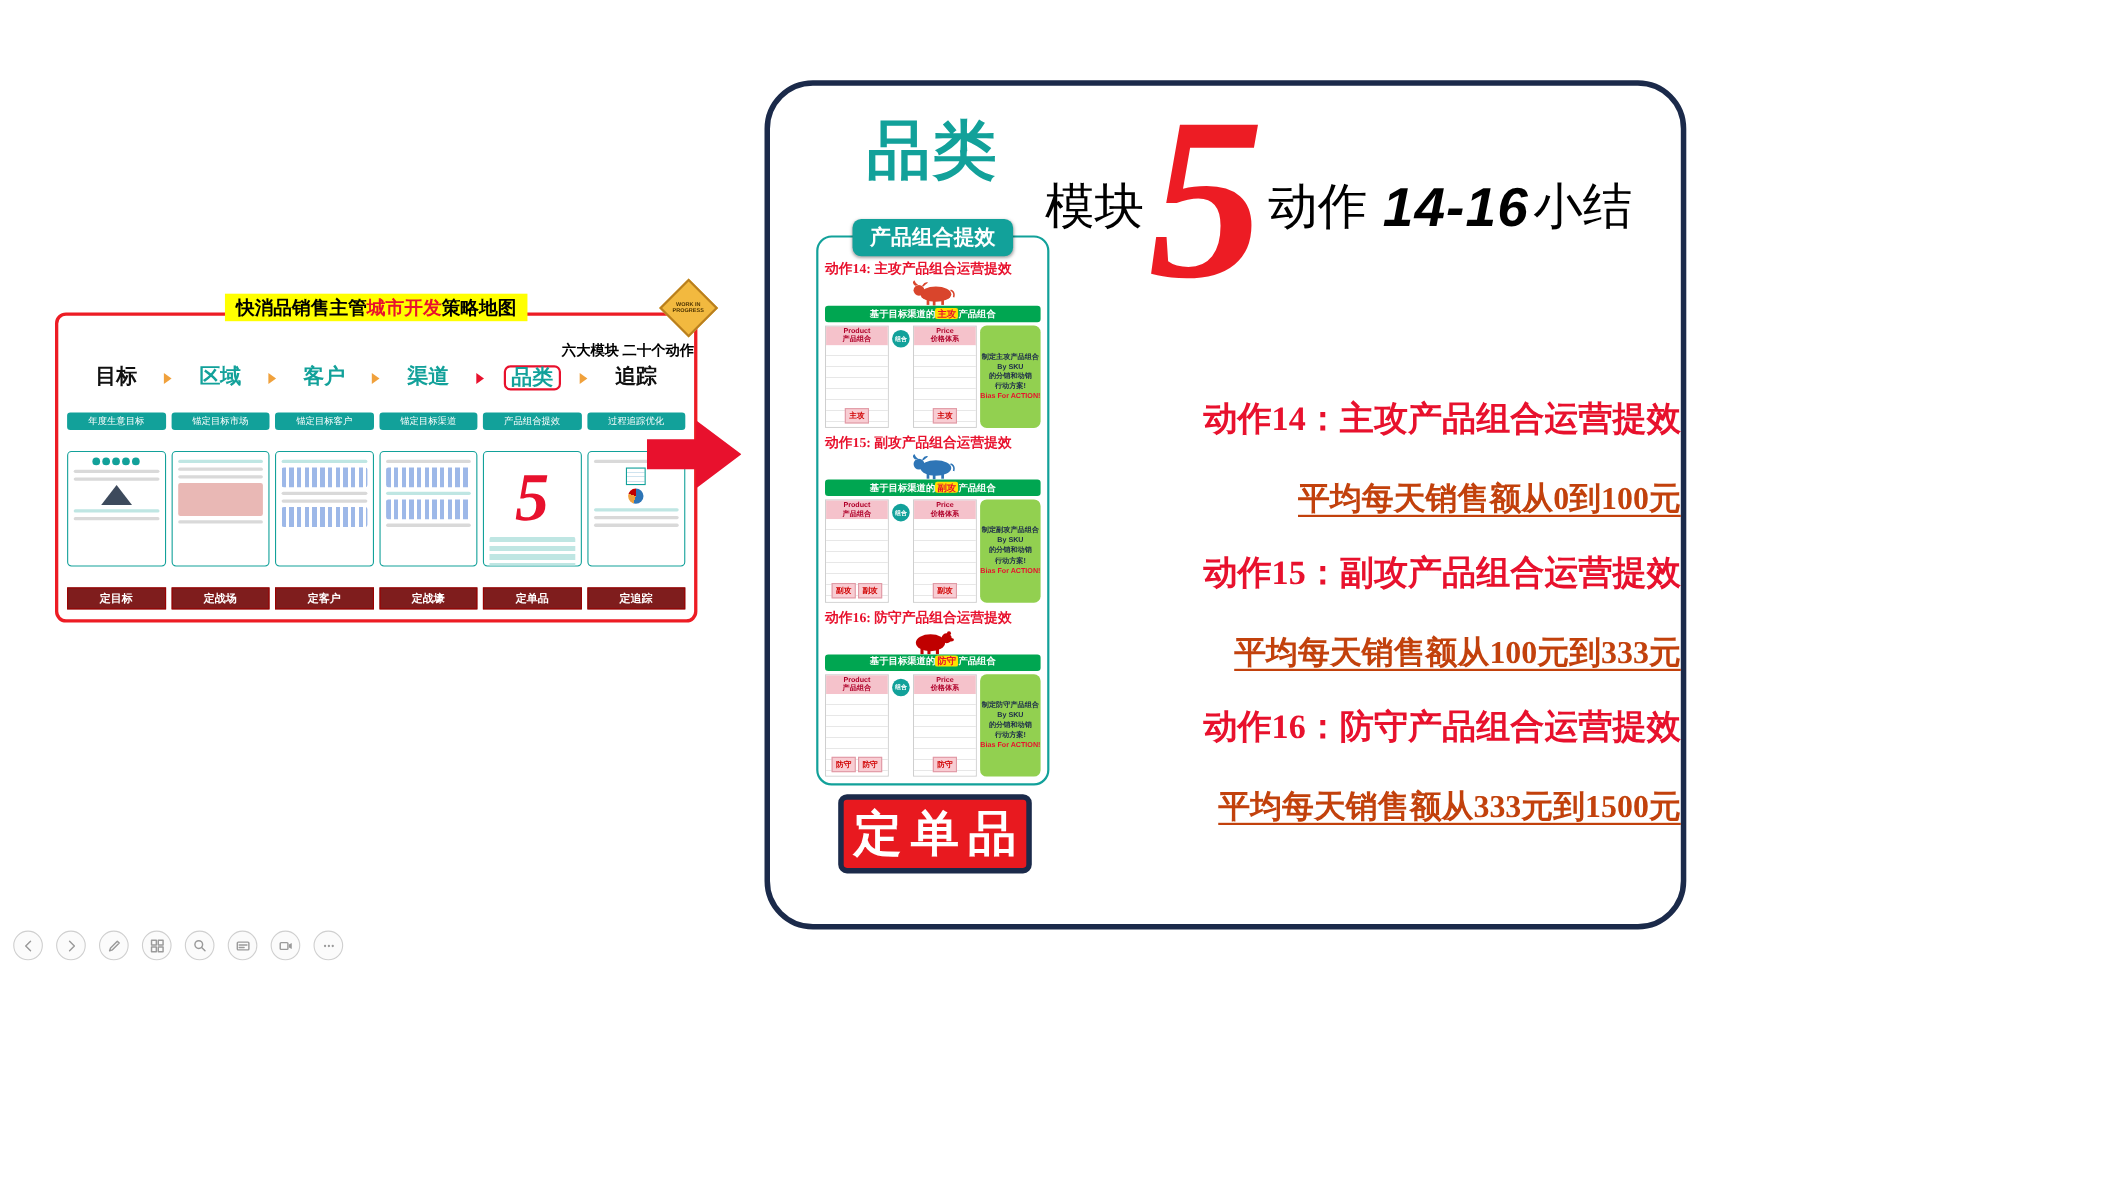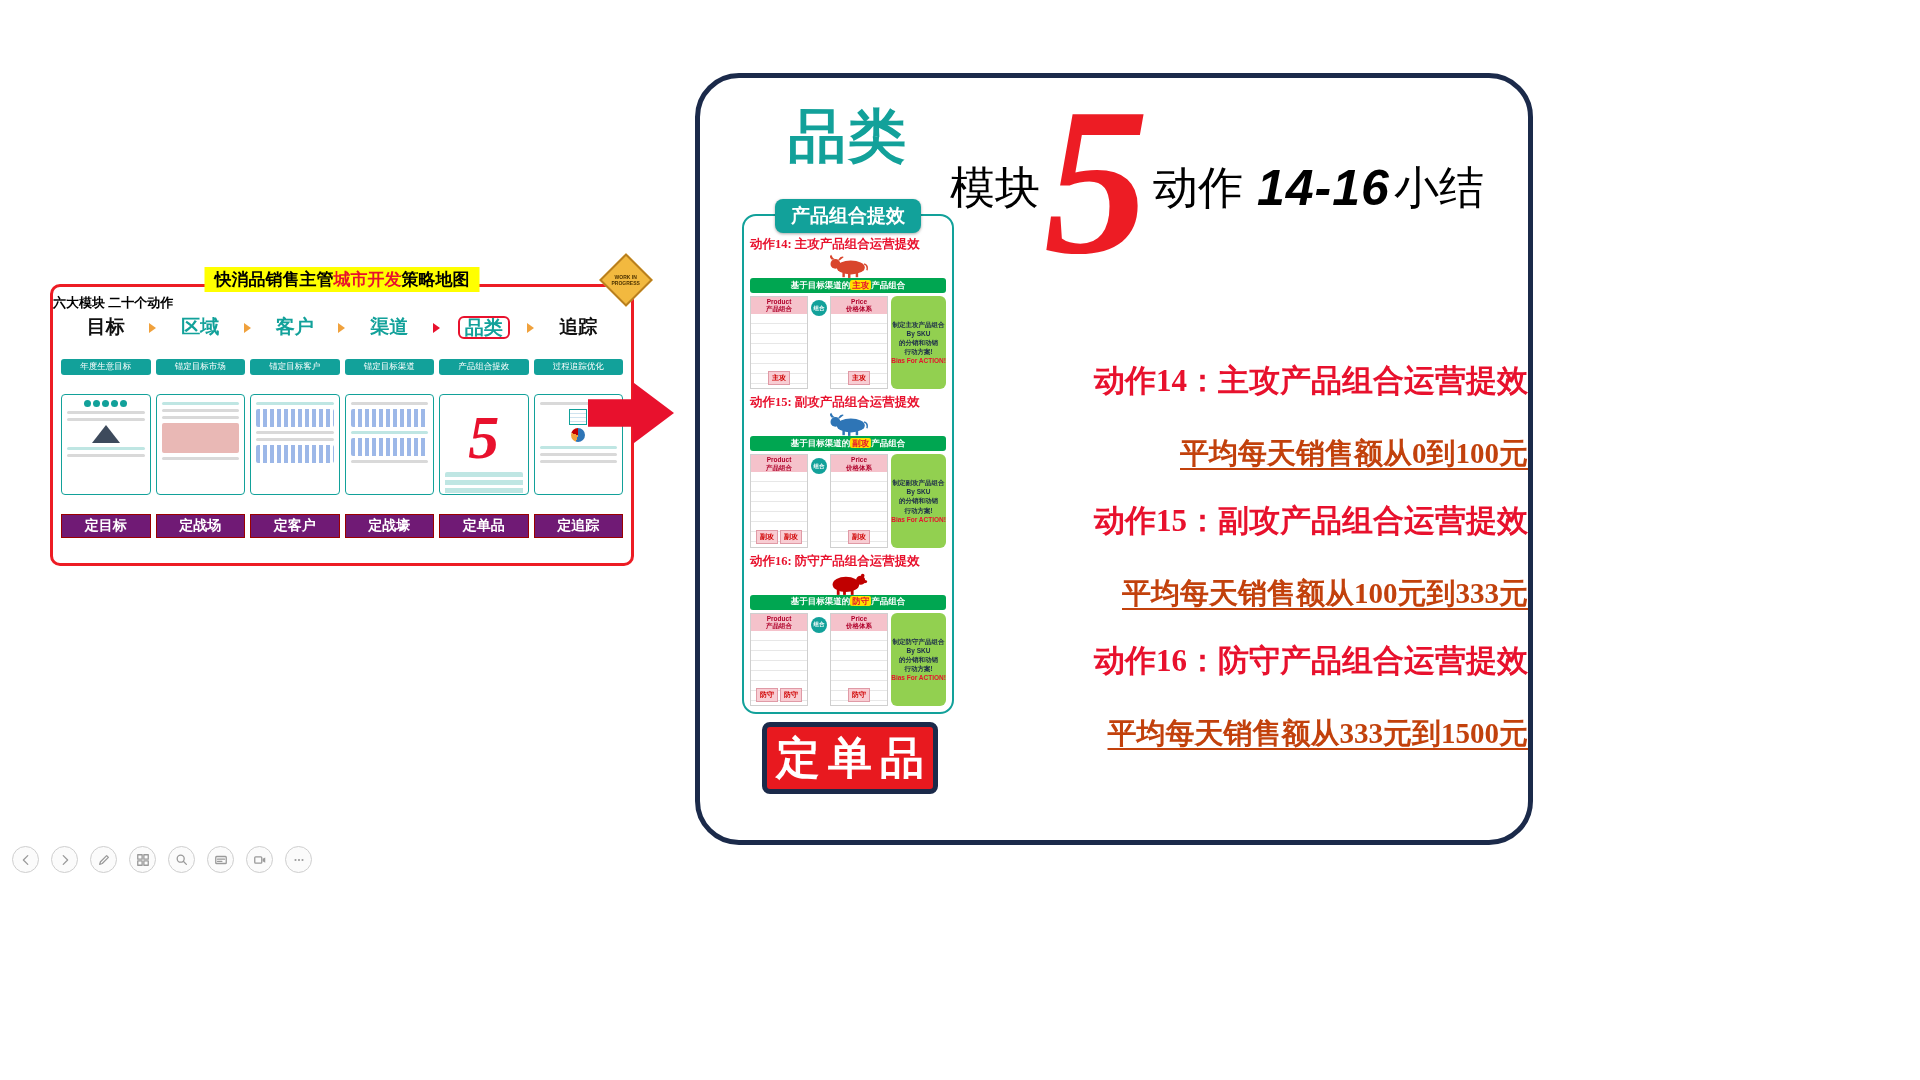--- a/index.html
+++ b/index.html
@@ -8,36 +8,36 @@
 
   
   .thumb{position:absolute;left:50px;top:284px;width:584px;height:282px;
          border:3px solid #ed1c24;border-radius:10px;background:#fff;box-sizing:border-box;}
   .thumb-title{position:absolute;top:-20px;left:50%;transform:translateX(-50%);
          background:#ffff00;padding:1px 10px;font-size:17px;font-weight:bold;color:#000;white-space:nowrap;}
   .thumb-title .hl{color:#e8112d;}
   .thumb-badge{position:absolute;right:-14px;top:-26px;width:34px;height:34px;background:#f2b93f;
          border:2px solid #b97f1e;transform:rotate(45deg);display:flex;align-items:center;justify-content:center;}
   .thumb-badge span{transform:rotate(-45deg);font-size:5px;font-weight:bold;color:#4d3300;text-align:center;line-height:1.1;}
-  .thumb-subtitle{margin-top:7px;text-align:left;font-size:13px;font-weight:bold;
+  .thumb-subtitle{margin-top:23px;text-align:right;font-size:13px;font-weight:bold;
          font-family:"Liberation Serif",serif;color:#000;}
   .thumb-cols{display:flex;gap:5px;padding:4px 8px 6px;height:232px;box-sizing:border-box;}
   .tcol{flex:1;display:flex;flex-direction:column;gap:19px;position:relative;min-width:0;}
   .tcol-head{text-align:center;font-size:19px;font-weight:800;line-height:22px;height:24px;color:#111;}
   .tcol-head.teal{color:#12a19a;}
   .tcol-head .boxed{display:inline-block;border:2.5px solid #e8112d;border-radius:6px;
          padding:0 5px;line-height:19px;}
   .col-arrow{position:absolute;left:-6.5px;top:7px;width:0;height:0;
          border-top:5px solid transparent;border-bottom:5px solid transparent;border-left:7px solid #f0a13c;}
   .col-arrow.red{border-left-color:#e8112d;}
   .tcol-sub{background:#12a19a;color:#fff;font-size:8.5px;font-weight:normal;text-align:center;
          border-radius:3px;padding:2px 0;white-space:nowrap;overflow:hidden;}
   .tcol-body{flex:1;border:1.5px solid #12a19a;border-radius:4px;background:#fff;position:relative;
          overflow:hidden;padding:3px;}
-  .tcol-foot{background:#701a75;border:1.5px solid #9b0000;color:#fff;font-size:14px;font-weight:bold;
+  .tcol-foot{background:#7f1d1d;border:1.5px solid #9b0000;color:#fff;font-size:10px;font-weight:bold;
          text-align:center;padding:2px 0;white-space:nowrap;}
   
   .ph-line{height:3px;background:#d9d9d9;border-radius:2px;margin:4px 2px;}
   .ph-line.teal{background:#bfe6e3;}
   .ph-dots{display:flex;gap:2px;justify-content:center;margin:2px 0;}
   .ph-dot{width:7px;height:7px;border-radius:50%;background:#12a19a;}
   .ph-pyramid{width:0;height:0;border-left:14px solid transparent;border-right:14px solid transparent;
          border-bottom:18px solid #3d4a5c;margin:4px auto;}
   .ph-map{height:30px;background:#e9b8b5;border-radius:2px;margin:4px 2px;}
   .ph-grid{height:18px;margin:4px 2px;border-radius:2px;

